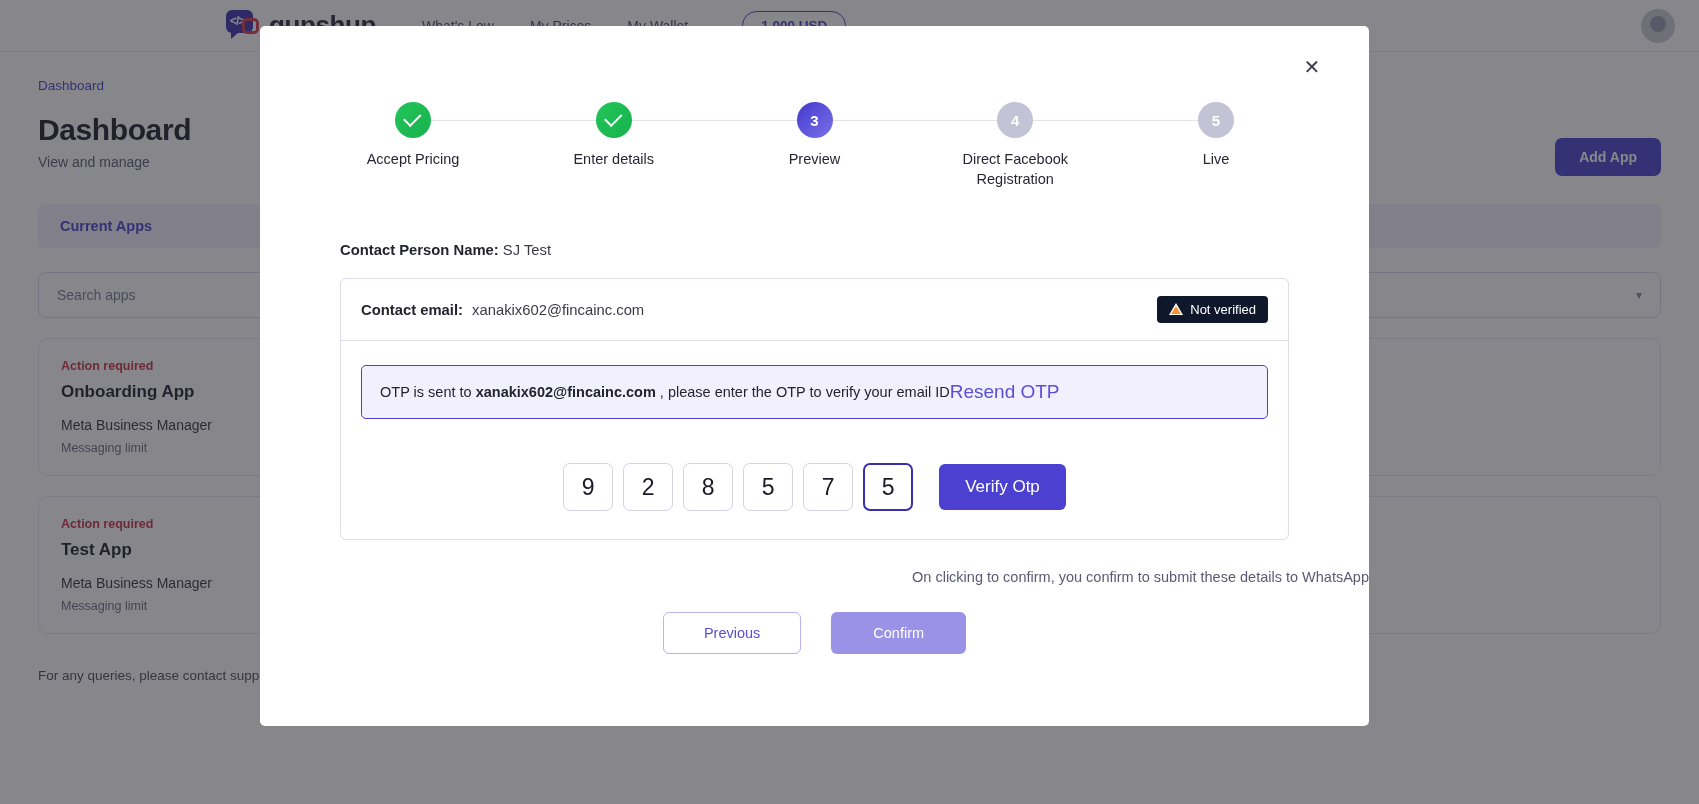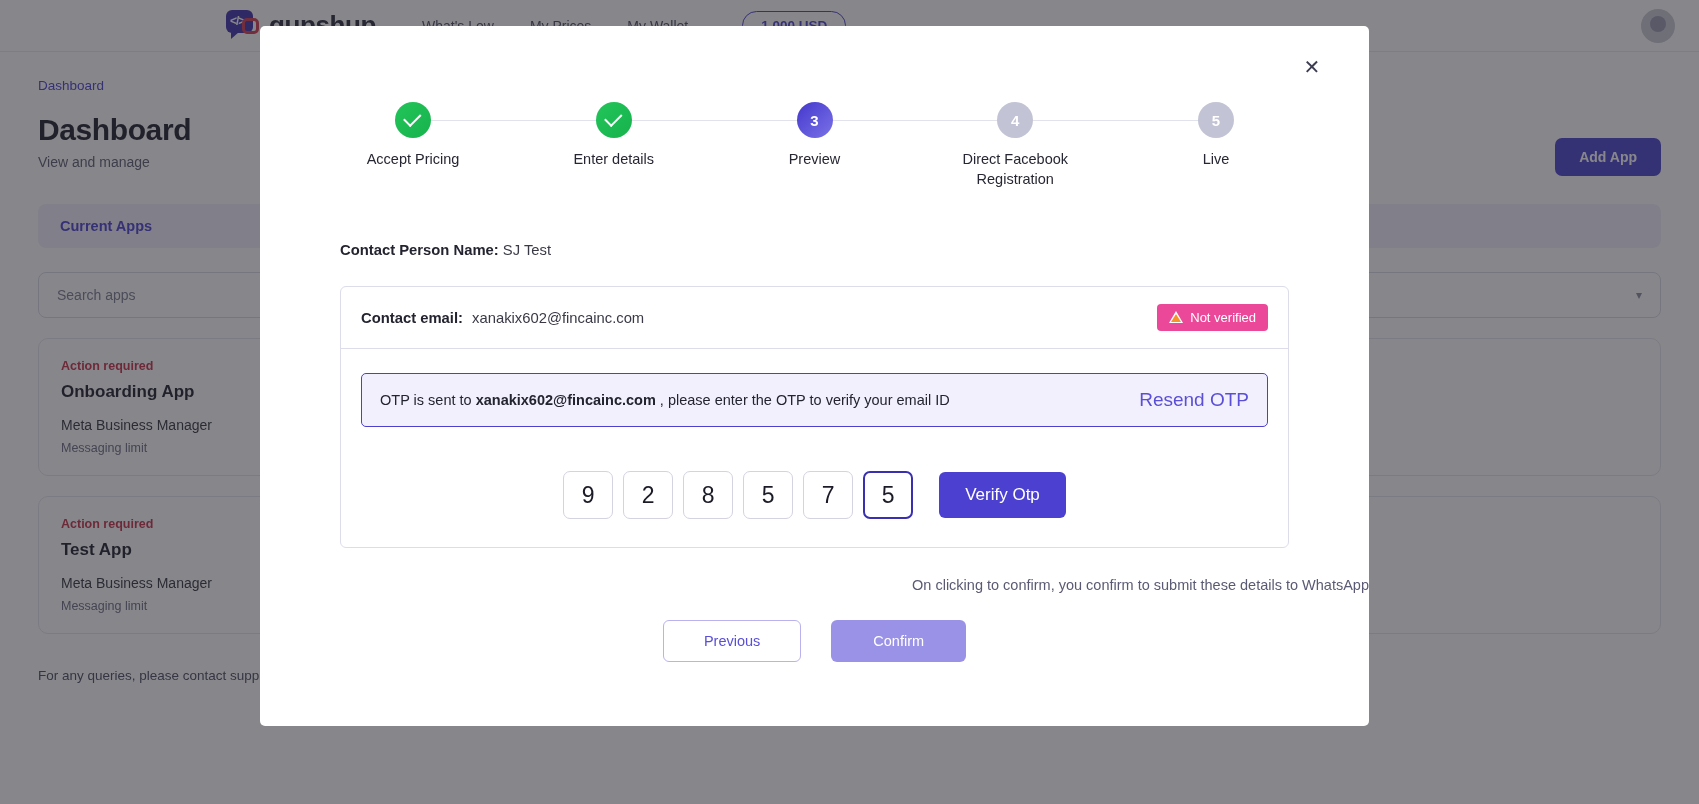--- a/index.html
+++ b/index.html
@@ -117,48 +117,48 @@
   }
 
   
   .detail-block { margin: 44px 0 0 80px; }
   .detail-row { font-size: 14.8px; color: #242430; margin-bottom: 17px; margin-top: 16px; }
   .detail-row b { font-weight: 700; }
   .detail-row span { color: #3a3a47; }
 
   
   .email-panel {
-    margin: 28px 80px 0 80px; border: 1px solid #dcdcea; border-radius: 6px;
+    margin: 20px 80px 0 80px; border: 1px solid #dcdcea; border-radius: 6px;
   }
   .email-head {
     display: flex; align-items: center; justify-content: space-between;
     padding: 17px 20px; border-bottom: 1px solid #dcdcea;
   }
   .email-label { font-size: 14.8px; color: #242430; }
   .email-label b { font-weight: 700; }
   .email-label span { margin-left: 5px; color: #3a3a47; }
   .badge-notverified {
-    display: flex; align-items: center; gap: 7px; background: #ec4899; color: #ffffff;
+    display: flex; align-items: center; gap: 7px; background: #0f172a; color: #ffffff;
     font-size: 13px; border-radius: 4px; padding: 6px 12px; font-weight: 400;
   }
   .warn-tri { width: 14px; height: 13px; position: relative; }
   .warn-tri:before {
     content: ""; position: absolute; left: 0; top: 0;
     border-left: 7px solid transparent; border-right: 7px solid transparent;
     border-bottom: 12px solid #ffffff;
   }
   .warn-tri:after {
     content: ""; position: absolute; left: 2px; top: 3.4px;
     border-left: 5px solid transparent; border-right: 5px solid transparent;
     border-bottom: 8.6px solid #f8922b;
   }
 
   .otp-body { padding: 24px 20px 28px 20px; }
   .otp-banner {
-    display: flex; align-items: center; justify-content: space-between;
+    display: flex; align-items: center; justify-content: flex-start;
     background: #f2f0fd; border: 1px solid #4b40cf; border-radius: 5px;
     padding: 15px 18px;
   }
   .otp-banner-text { font-size: 14.5px; color: #242430; }
   .otp-banner-text b { font-weight: 700; }
   .resend-link { font-size: 19px; color: #5a4fd6; cursor: pointer; }
 
   .otp-inputs-row {
     display: flex; align-items: center; justify-content: center;
     gap: 26px; margin-top: 44px;

